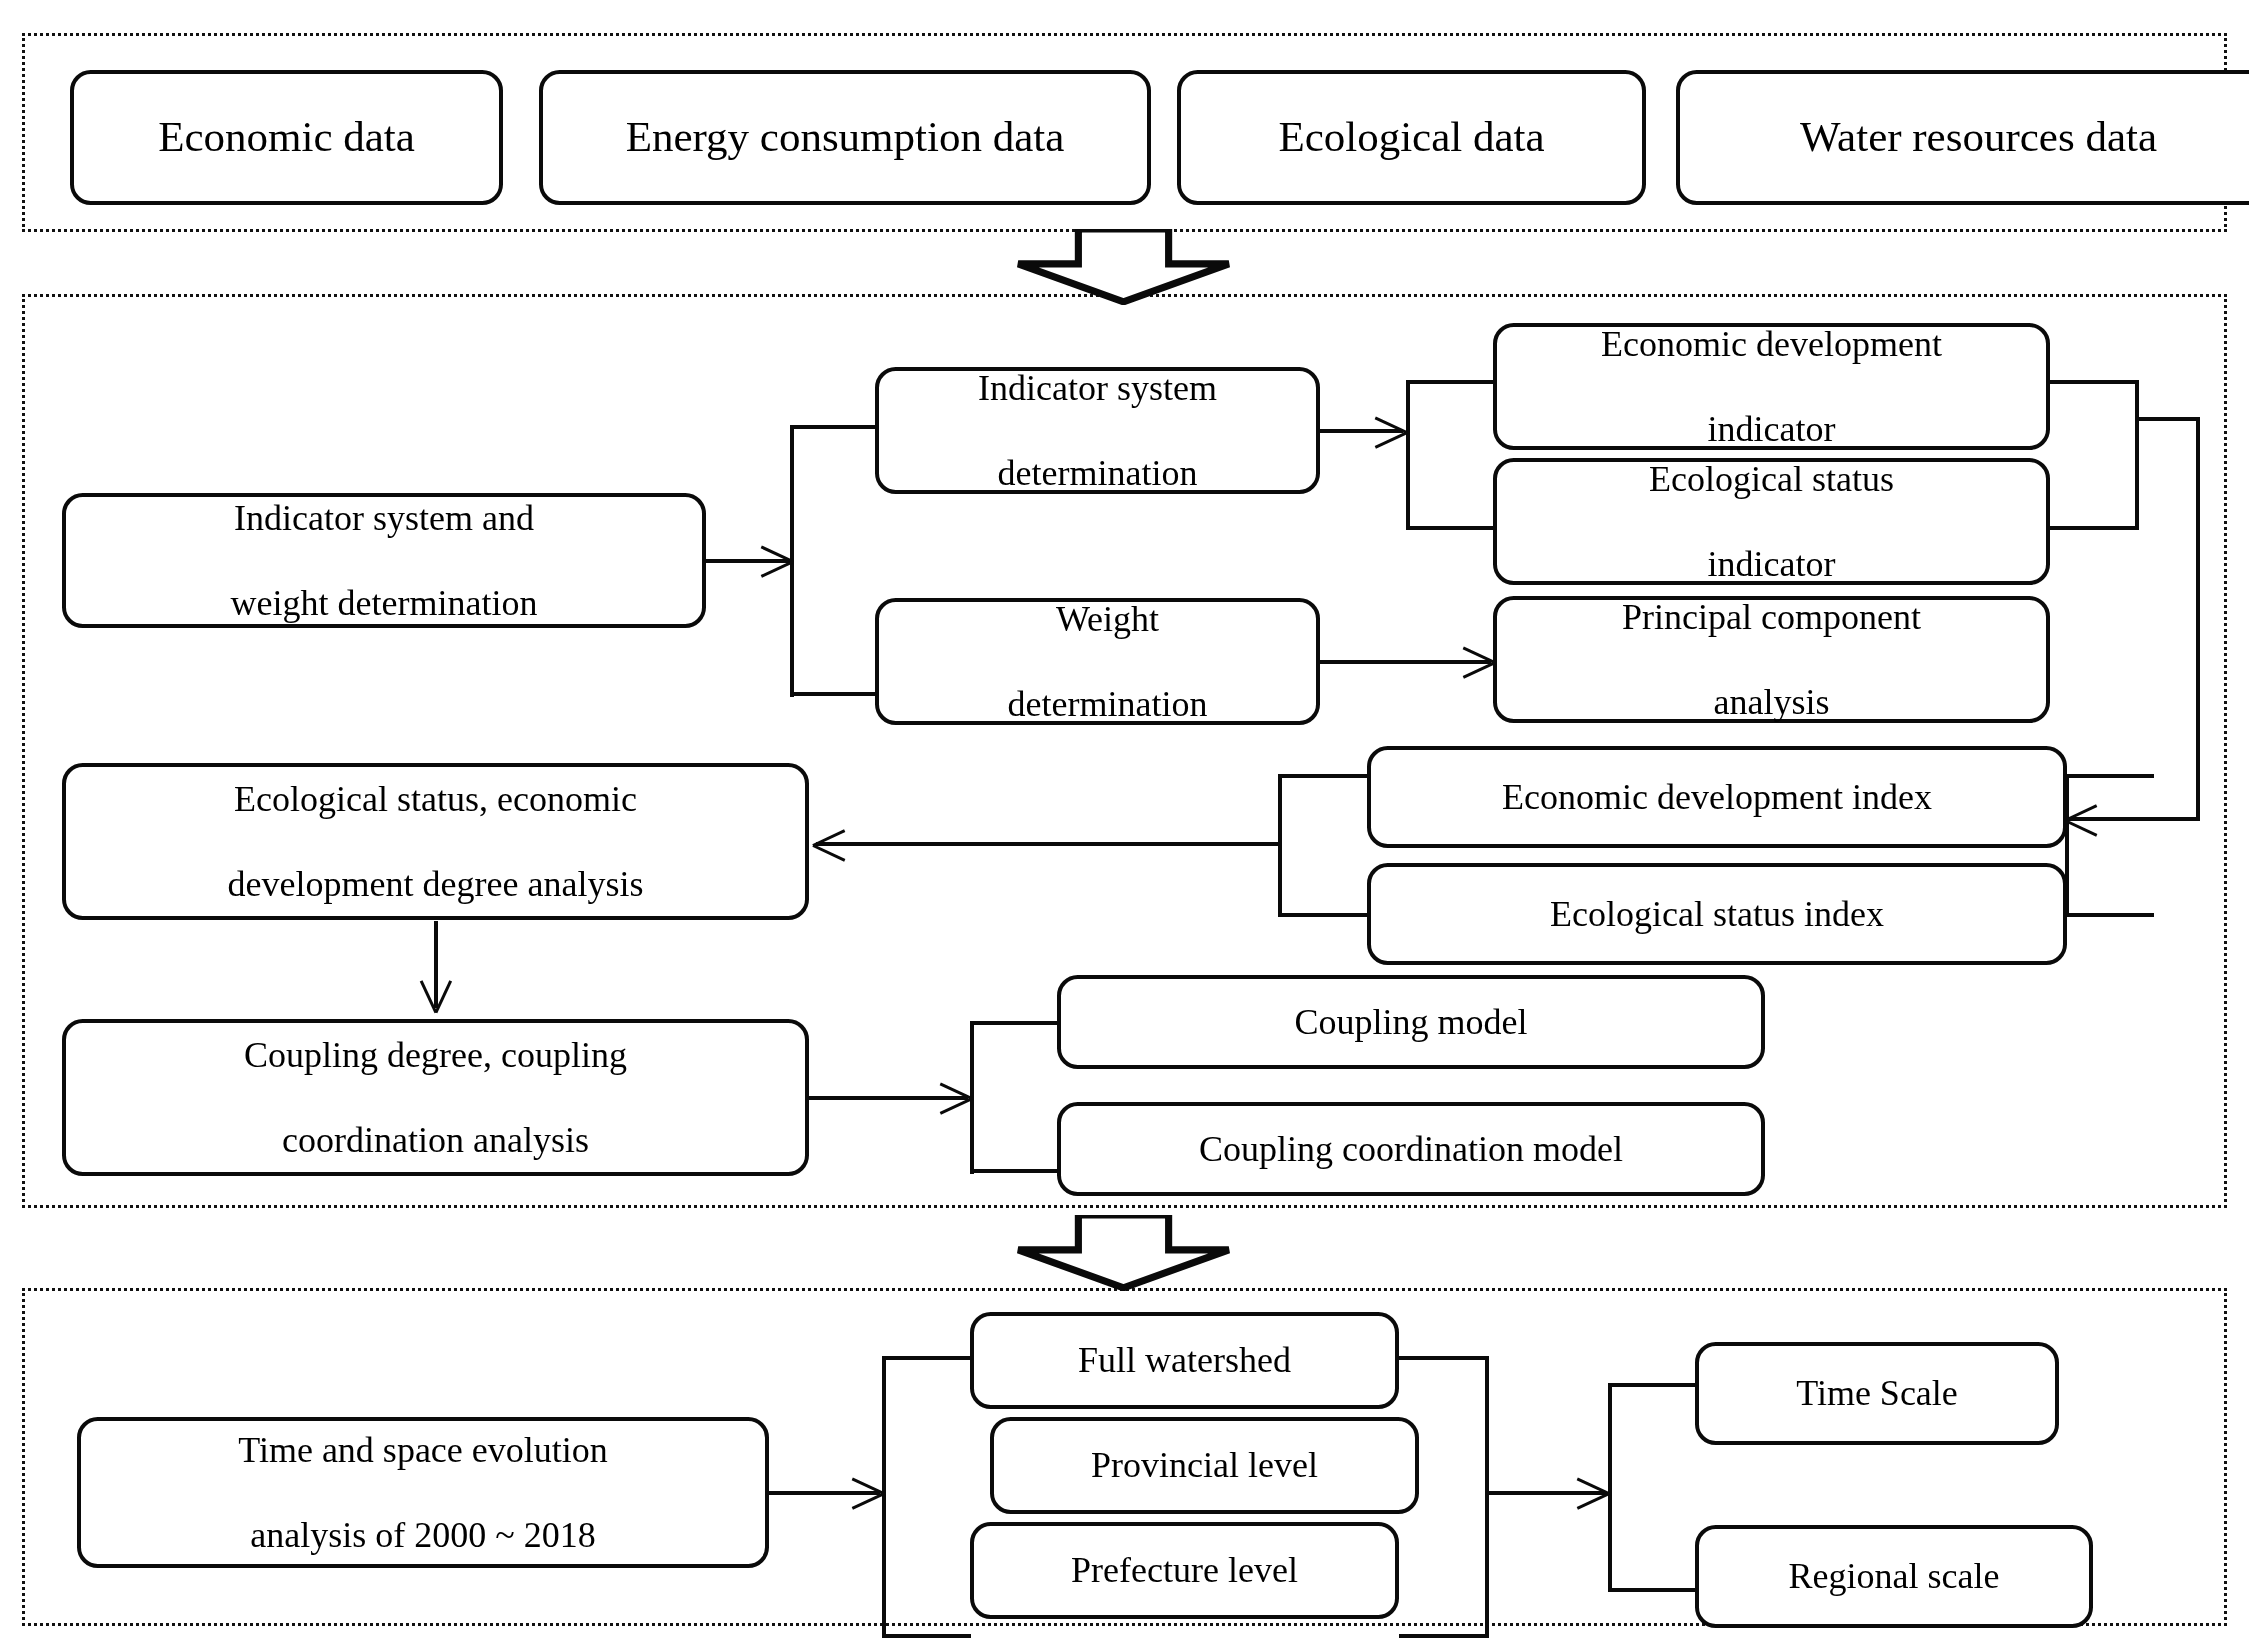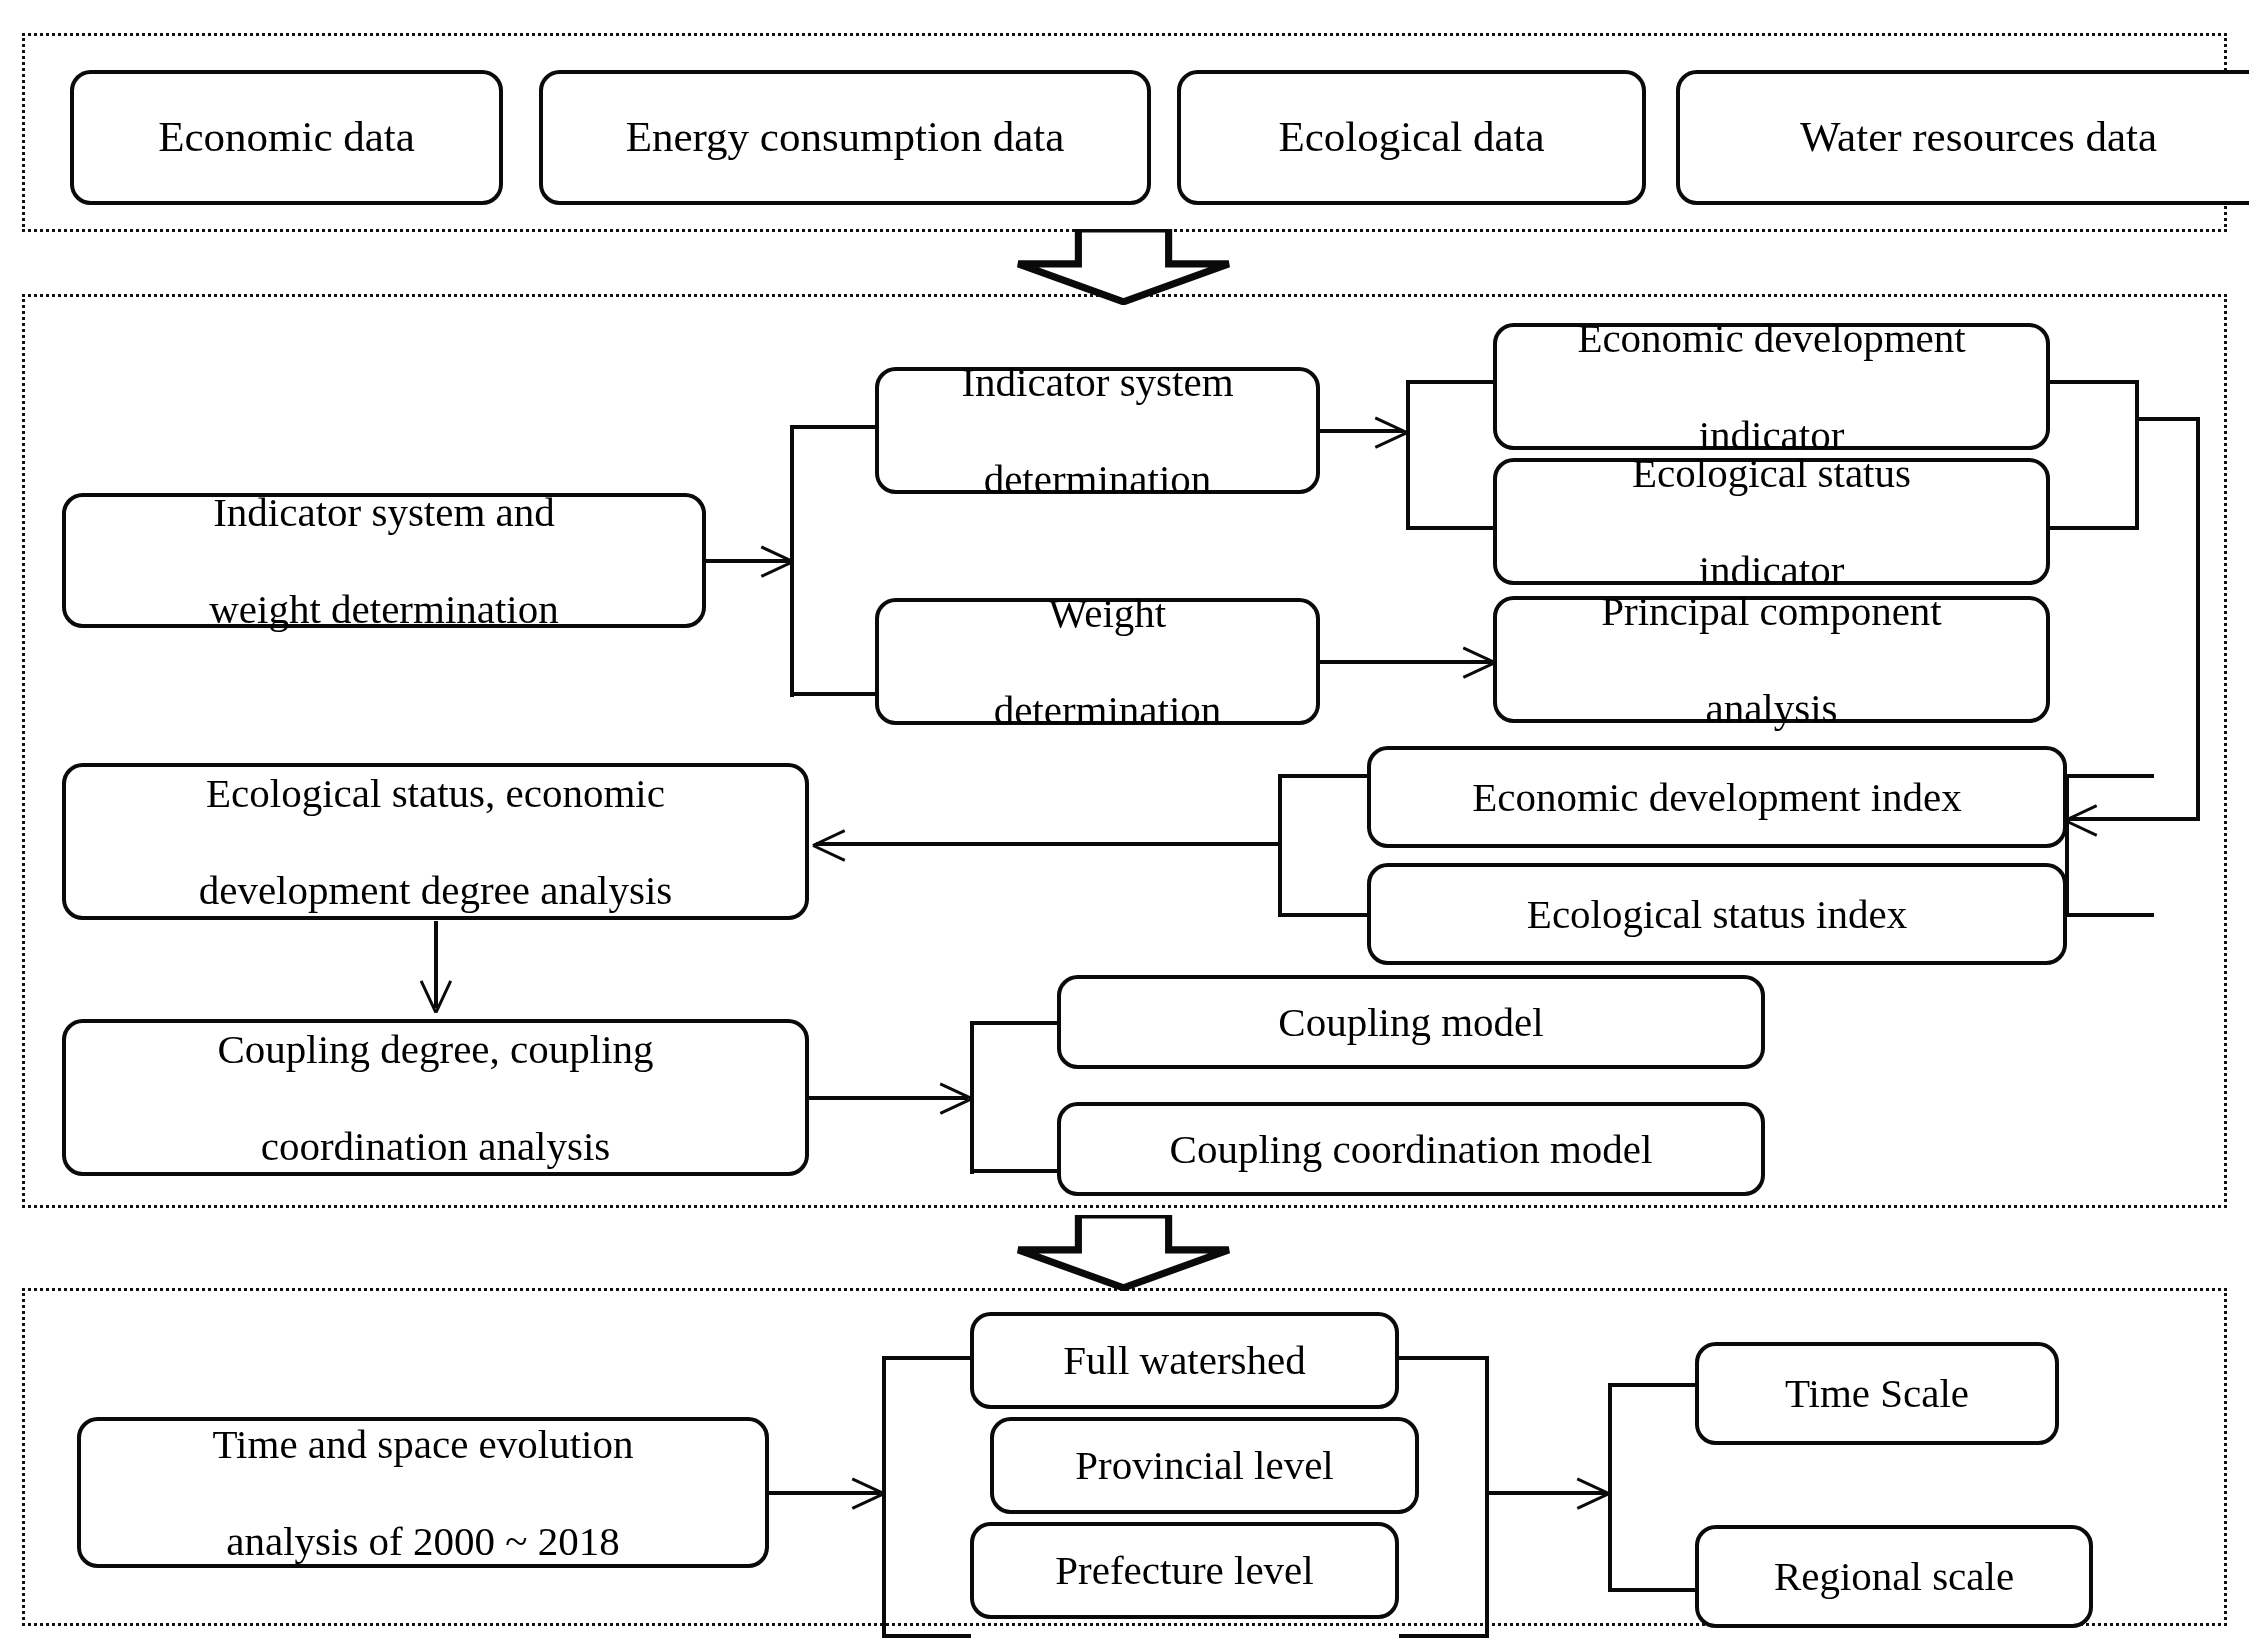--- a/index.html
+++ b/index.html
@@ -39,21 +39,21 @@
     align-items: center;
     justify-content: center;
     text-align: center;
     color: #000000;
     line-height: 1.18;
     padding: 0 8px;
     font-weight: 400;
     z-index: 5;
   }
   .node span { display: block; width: 100%; }
-  .f-52 { font-size: 41px; }
+  .f-52 { font-size: 36px; }
   .f-54 { font-size: 43px; }
 
   
   .ln {
     position: absolute;
     background: #0a0a0a;
     z-index: 3;
   }
   .ln-h { height: 4px; }
   .ln-v { width: 4px; }

